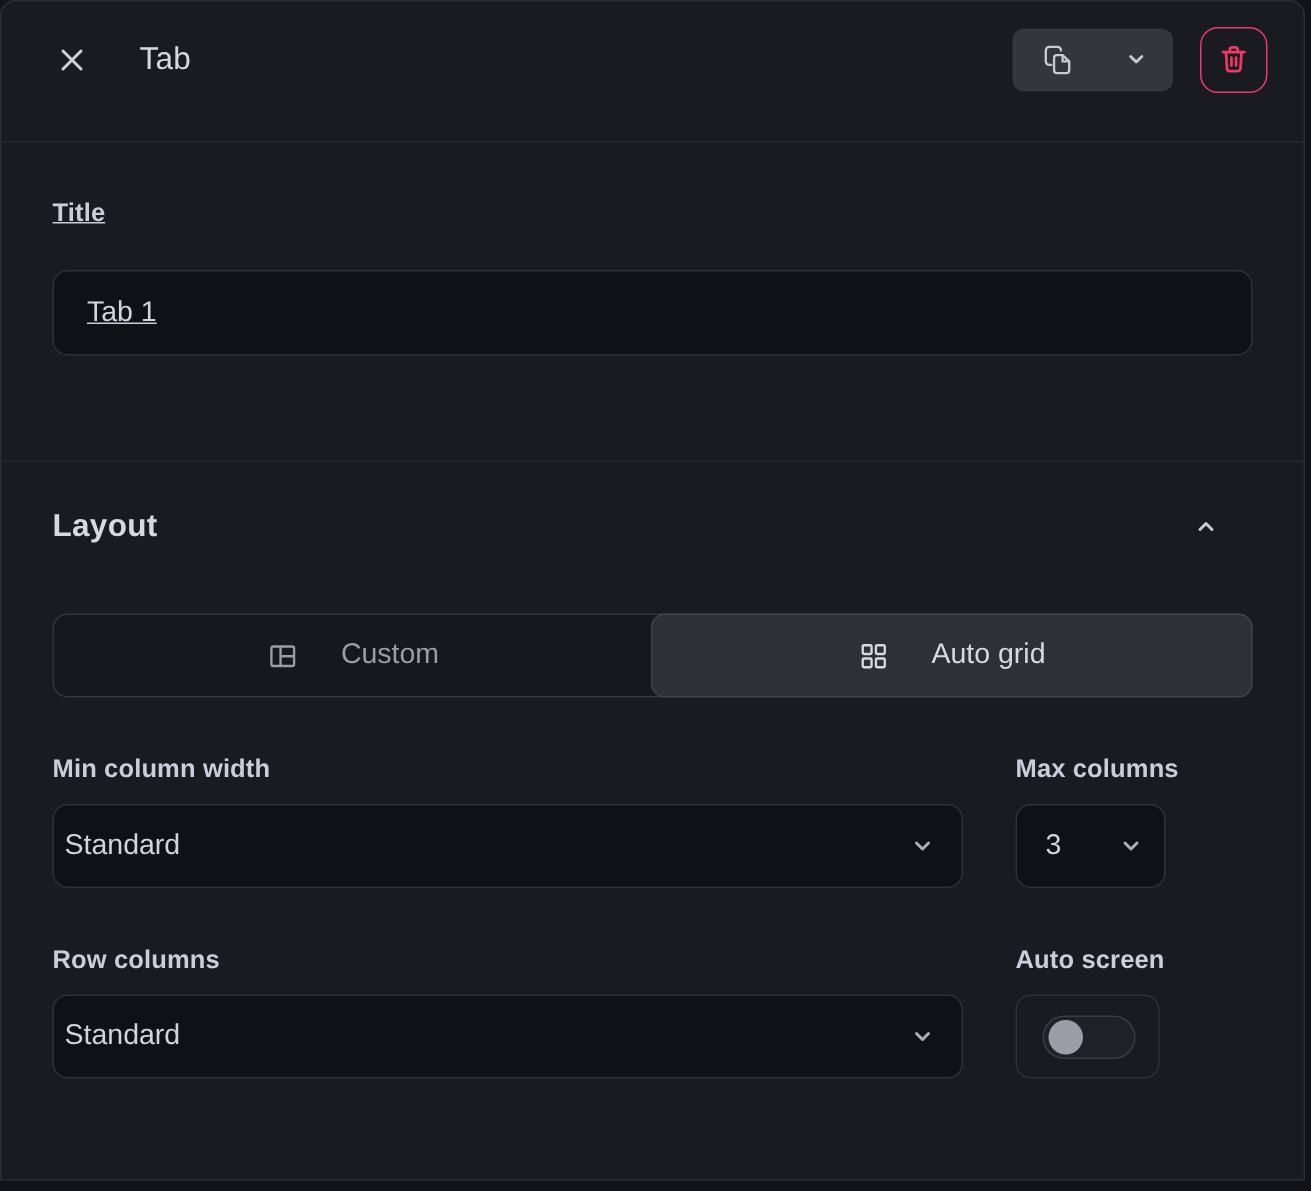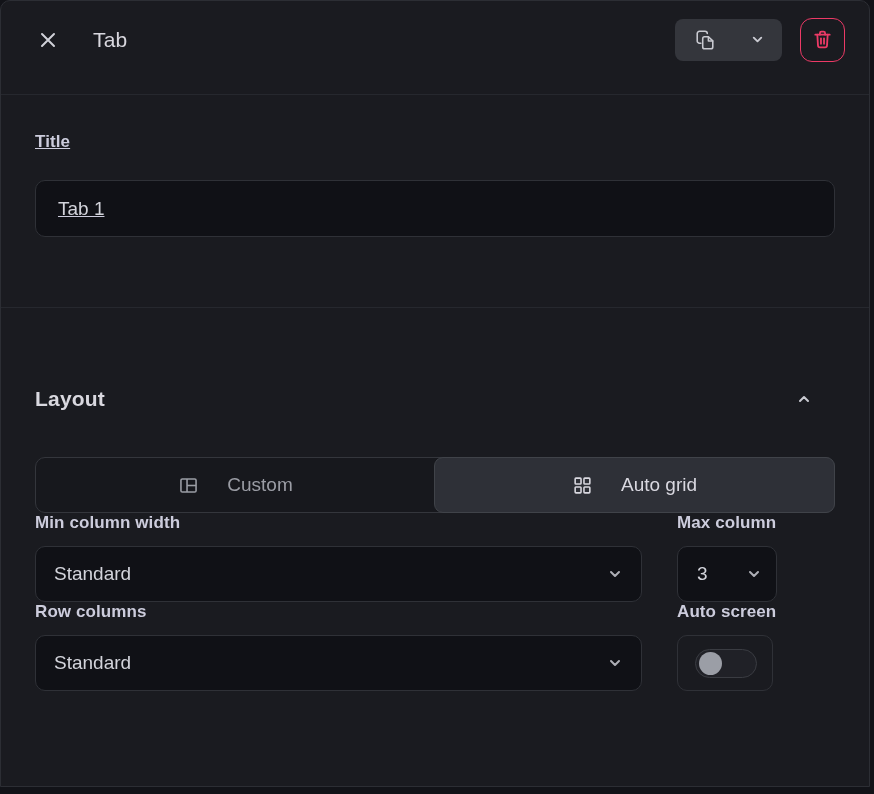--- a/index.html
+++ b/index.html
@@ -41,43 +41,43 @@
   .title-sec { padding:37px 34px 0; border-bottom:1px solid #26282e; height:213px;text-decoration:underline; }
   .field-label { font-size:17px; font-weight:600; color:#ccccdc; letter-spacing:.1px; }
   .text-input {
     margin-top:28px; width:100%; height:57px;
     background:#101116; border:1px solid #2f3137; border-radius:10px;
     color:#d3d4db; font-size:19px; font-family:"Liberation Sans", sans-serif;
     padding:0 22px; outline:none; display:block;
   }
   
   .layout-sec { padding:30px 34px 0; }
-  .sec-hdr { display:flex; align-items:center; justify-content:space-between;margin-top:48px; }
+  .sec-hdr { display:flex; align-items:center; justify-content:space-between; }
   .sec-title { font-size:21px; font-weight:700; color:#d9d8df; letter-spacing:.2px; }
   .collapse-btn { width:26px; height:26px; margin-right:18px; }
   .seg-group {
     margin-top:45px; height:56px; display:flex;
     background:#17181d; border:1px solid #34363c; border-radius:10px;
   }
   .seg {
     flex:1; display:flex; align-items:center; justify-content:center; gap:28px;
     font-size:19px; color:#9b9da5; background:transparent; border:none; cursor:pointer;
     font-family:"Liberation Sans", sans-serif;
   }
   .seg.selected {
     background:#2e3037; border:1px solid #404349; border-radius:9px;
     margin:-1px; color:#d9d8e0; font-weight:500;
   }
-  .fields-row { display:flex; }
+  .fields-row { display:flex; margin-top:38px; }
   .col-left { flex:1; margin-right:35px; }
   .col-right { width:158px; }
   .select {
     margin-top:13px; height:56px; display:flex; align-items:center;
     background:#101116; border:1px solid #2f3137; border-radius:10px;
-    padding:0 18px 0 18px; font-size:19px; color:#d3d4db; cursor:pointer;
+    padding:0 18px 0 7px; font-size:19px; color:#d3d4db; cursor:pointer;
   }
   .select .chev { margin-left:auto; display:flex; }
   .select.narrow { width:100px; padding:0 14px 0 19px; }
   .switch-wrap {
     margin-top:13px; width:96px; height:56px;
     border:1px solid #2f3137; border-radius:10px;
     display:flex; align-items:center; padding-left:17px; cursor:pointer;
     background:transparent; 
   }
   .switch-track {
@@ -181,21 +181,21 @@
           <div class="select">
             <span>Standard</span>
             <span class="chev">
               <svg width="16" height="16" viewBox="0 0 16 16" fill="none" stroke="#aeafb6" stroke-width="2" stroke-linecap="round" stroke-linejoin="round">
                 <path d="M4 6 L8 10 L12 6"></path>
               </svg>
             </span>
           </div>
         </div>
         <div class="col-right">
-          <div class="field-label">Max column</div>
+          <div class="field-label">Max columns</div>
           <div class="select narrow">
             <span>3</span>
             <span class="chev">
               <svg width="16" height="16" viewBox="0 0 16 16" fill="none" stroke="#aeafb6" stroke-width="2" stroke-linecap="round" stroke-linejoin="round">
                 <path d="M4 6 L8 10 L12 6"></path>
               </svg>
             </span>
           </div>
         </div>
       </div>

